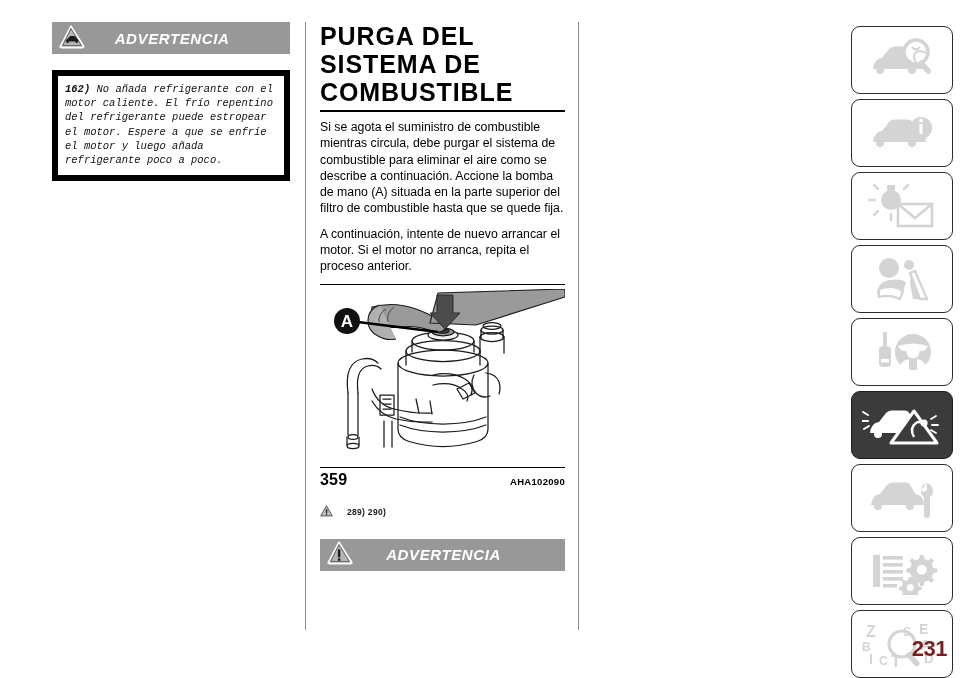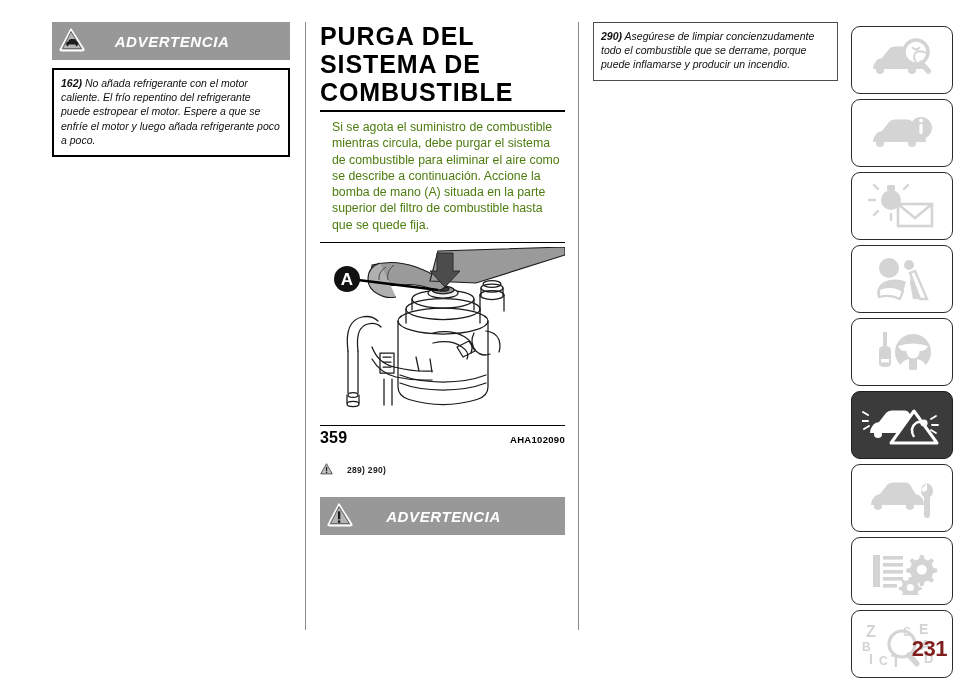--- a/index.html
+++ b/index.html
@@ -35,41 +35,42 @@
     position: absolute;
     top: 22px;
   }
   #column-left   { left: 52px;  width: 238px; }
   #column-middle { left: 320px; width: 245px; }
   #column-right  { left: 593px; width: 245px; }
 
   
   .warn-header {
     background: #989898;
-    height: 38px;
+    height: 32px;
     display: flex;
     align-items: center;
     padding: 0 6px;
     box-sizing: border-box;
   }
   .warn-header .warn-title {
     flex: 1;
     text-align: center;
     color: #ffffff;
     font-size: 15px;
     font-weight: bold;
     font-style: italic;
     letter-spacing: 0.6px;
     padding-right: 26px;
   }
   .warn-body {
-    border: 2px solid #000000;
+    border: 6px solid #000000;
     padding: 6px 7px 8px 7px;
-    margin-top: 8px;
+    margin-top: 16px;
     box-sizing: border-box;
+    font-family: Liberation Mono, monospace;
   }
   .warn-body p {
     margin: 0;
     font-size: 10.5px;
     line-height: 14.2px;
     font-style: italic;
     color: #101010;
   }
   .warn-body p .ref {
     font-weight: bold;
@@ -100,24 +101,24 @@
     color: #000000;
     margin: 0 0 4px 0;
     text-transform: uppercase;
   }
   .title-rule {
     height: 2px;
     background: #000000;
     margin-bottom: 7px;
   }
   .body-par {
-    margin: 0 0 9px 12px;
+    margin: 0 0 9px 0;
     font-size: 12.3px;
     line-height: 16.3px;
-    color: #4d7c0f;
+    color: #000000;
   }
 
   
   .figure-wrap { margin-top: 2px; }
   .fig-rule-top { height: 1px; background: #000; margin-bottom: 4px; }
   .fig-rule-bottom { height: 1px; background: #000; margin-top: 2px; }
   .fig-caption {
     display: flex;
     justify-content: space-between;
     align-items: baseline;
@@ -218,20 +219,21 @@
     </div>
 
   </div>
 
   <div class="column" id="column-middle">
 
     <h1 class="section-title">PURGA DEL SISTEMA DE COMBUSTIBLE</h1>
     <div class="title-rule"></div>
 
     <p class="body-par">Si se agota el suministro de combustible mientras circula, debe purgar el sistema de combustible para eliminar el aire como se describe a continuación. Accione la bomba de mano (A) situada en la parte superior del filtro de combustible hasta que se quede fija.</p>
+    <p class="body-par">A continuación, intente de nuevo arrancar el motor. Si el motor no arranca, repita el proceso anterior.</p>
 
     <div class="figure-wrap">
       <div class="fig-rule-top"></div>
 
       <div>
         <svg width="245" height="172" viewBox="0 0 245 172">
           <g fill="none" stroke="#1a1a1a" stroke-width="1.25" stroke-linejoin="round" stroke-linecap="round">
 
             <path d="M78 74 L78 140 q0 9 11 12.5 q17 5 34 5 q17 0 34-5 q11-3.5 11-12.5 L168 74"></path>
             <ellipse cx="123" cy="74" rx="45" ry="13"></ellipse>
@@ -318,25 +320,20 @@
           <rect x="11.9" y="9.3" width="2.4" height="8" fill="#1c1c1c"></rect>
           <rect x="11.9" y="18.4" width="2.4" height="2.4" fill="#1c1c1c"></rect>
         </svg>
       </span>
       <span class="warn-title">ADVERTENCIA</span>
     </div>
 
 
   </div>
 
-  <div class="column" id="column-right">
-    <div class="note-box">
-      <p><span class="ref">290)</span> <span>Asegúrese de limpiar concienzudamente todo el combustible que se derrame, porque puede inflamarse y producir un incendio.</span></p>
-    </div>
-  </div>
 
   <div id="sidebar">
 
     <div class="tab">
       <span>
         <svg width="74" height="46" viewBox="0 0 74 46">
           <path d="M8 32 q1 -10 9 -11 l7 -9 q2 -2.5 5.5 -2.5 h13 q3.5 0 5 3 l5 8.5 q8 1.5 8.5 11 z" fill="#d4d4d4"></path>
           <circle cx="15" cy="33" r="4" fill="#d4d4d4"></circle>
           <circle cx="47" cy="33" r="4" fill="#d4d4d4"></circle>
           <circle cx="51" cy="15" r="12" fill="#ffffff" stroke="#d4d4d4" stroke-width="3.5"></circle>

